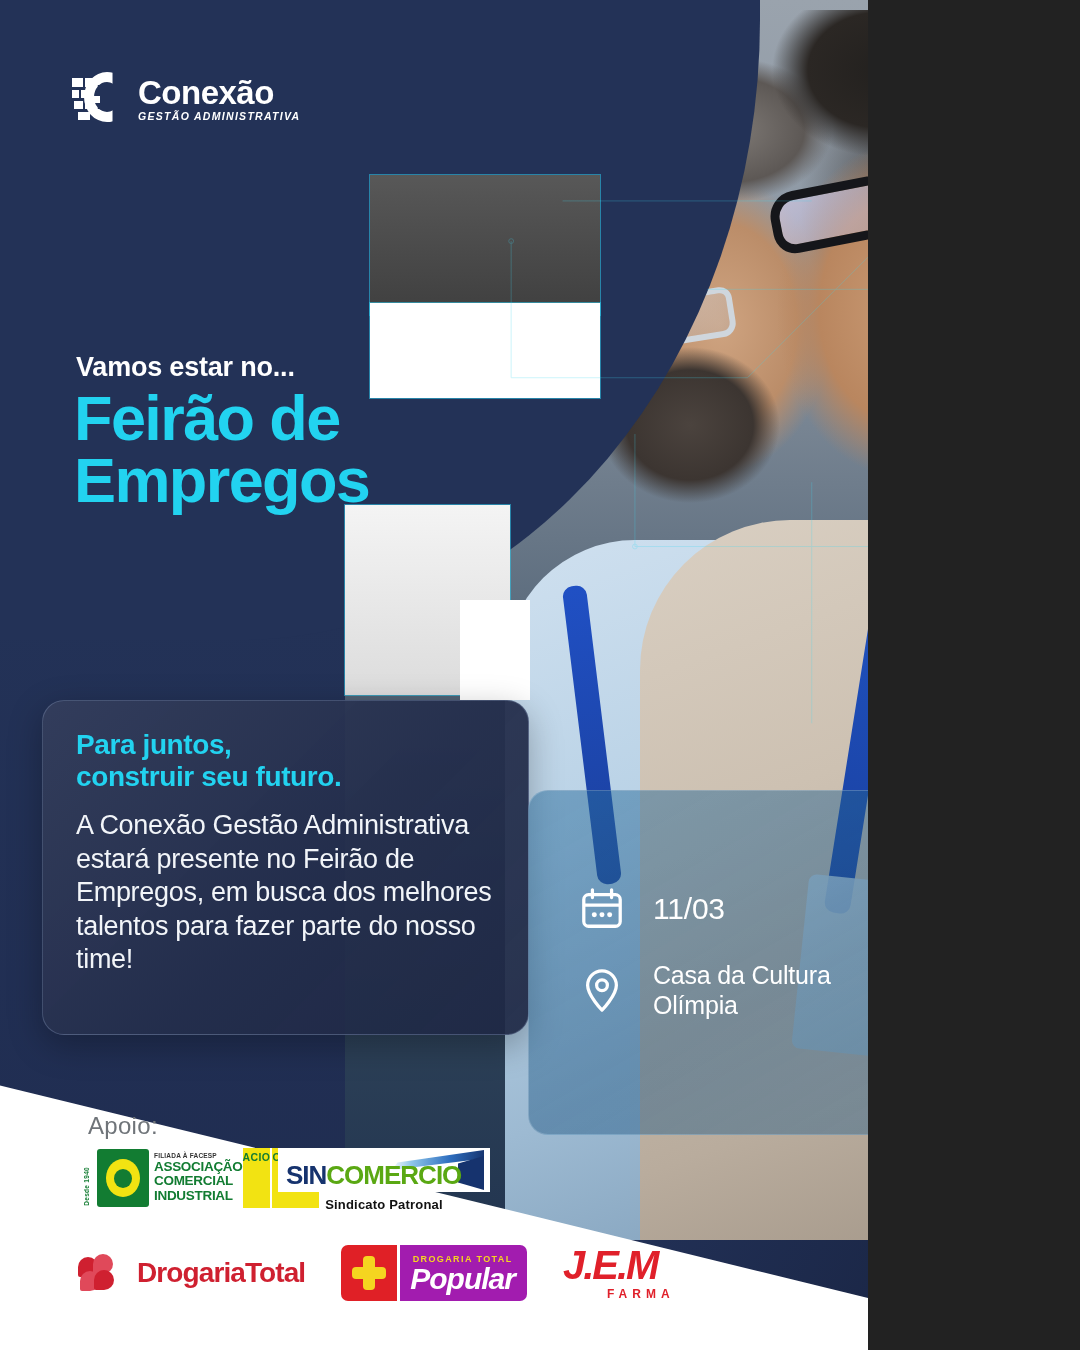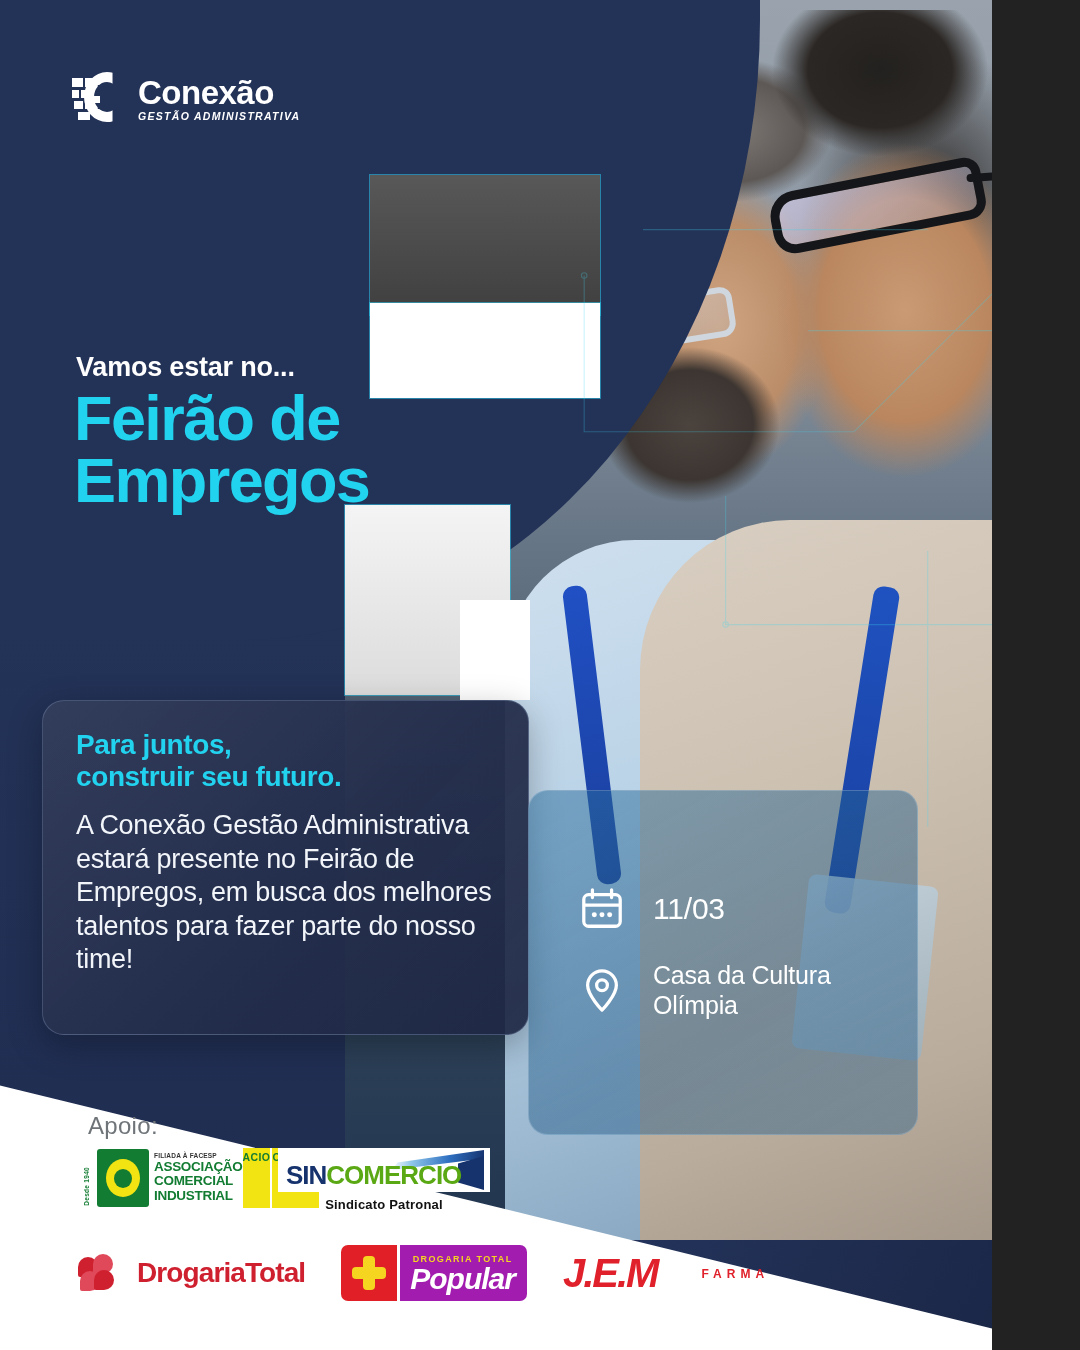--- a/index.html
+++ b/index.html
@@ -1,21 +1,21 @@
 <!DOCTYPE html>
 <html><head>
 <meta charset="utf-8">
 <style>
   * { margin:0; padding:0; box-sizing:border-box; }
   html,body { background:#222; }
   body { font-family:"Liberation Sans", sans-serif; }
 
   #poster{
     position:relative;
-    width:992px; height:1350px;
+    width:868px; height:1350px;
     overflow:hidden;
     background:#233257;
   }
 
   
   .bg-base{
     position:absolute; inset:0;
     background:linear-gradient(115deg,#1d2a4d 0%,#233257 42%,#25355e 70%,#1b2747 100%);
   }
   
@@ -285,21 +285,21 @@
   .pop-kicker{
     font-size:9px; font-weight:bold; color:#f5d520; letter-spacing:1.4px;
     text-align:center; line-height:1;
   }
   .pop-word{
     font-size:30px; font-weight:bold; font-style:italic; color:#fff;
     letter-spacing:-1px; line-height:1;
   }
 
   
-  .jem{ display:flex; flex-direction:row; align-items:center; }
+  .jem{ display:flex; flex-direction:column; }
   .jem-word{
     font-size:40px; font-weight:bold; font-style:italic; color:#e0202a;
     letter-spacing:-2px; line-height:1;
   }
   .jem-sub{
     font-size:12px; font-weight:bold; color:#e0202a; letter-spacing:5px; margin-top:2px;padding-left:44px;
   }
 </style>
 </head>
 <body>

